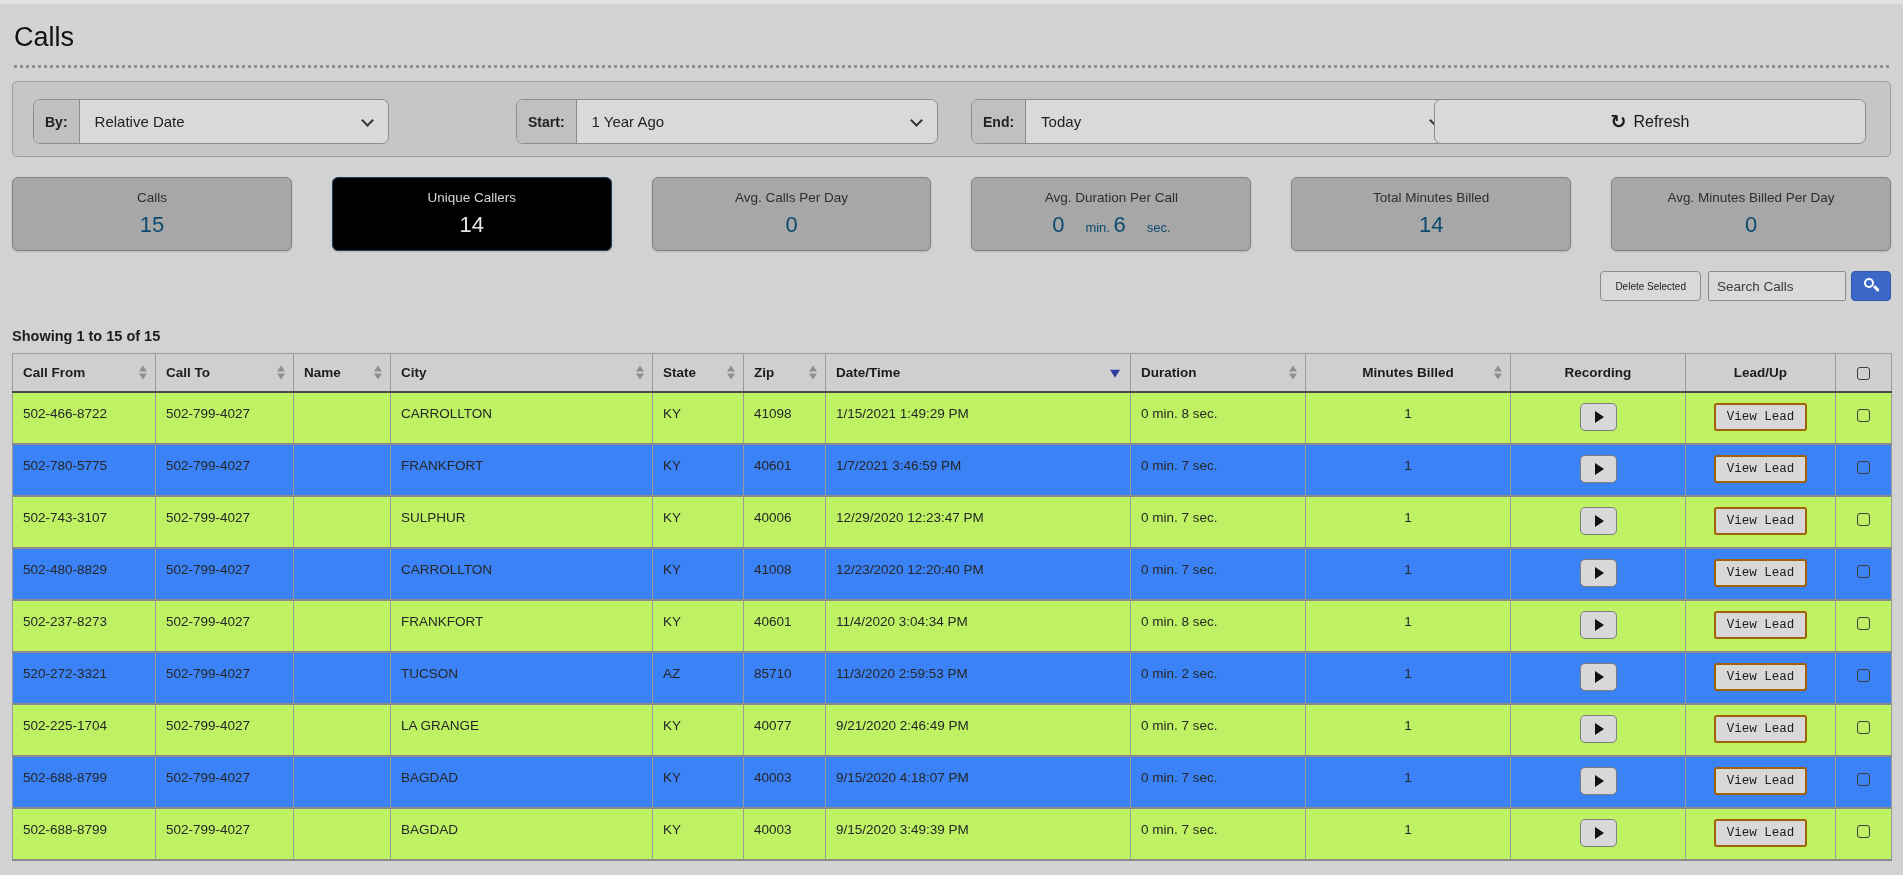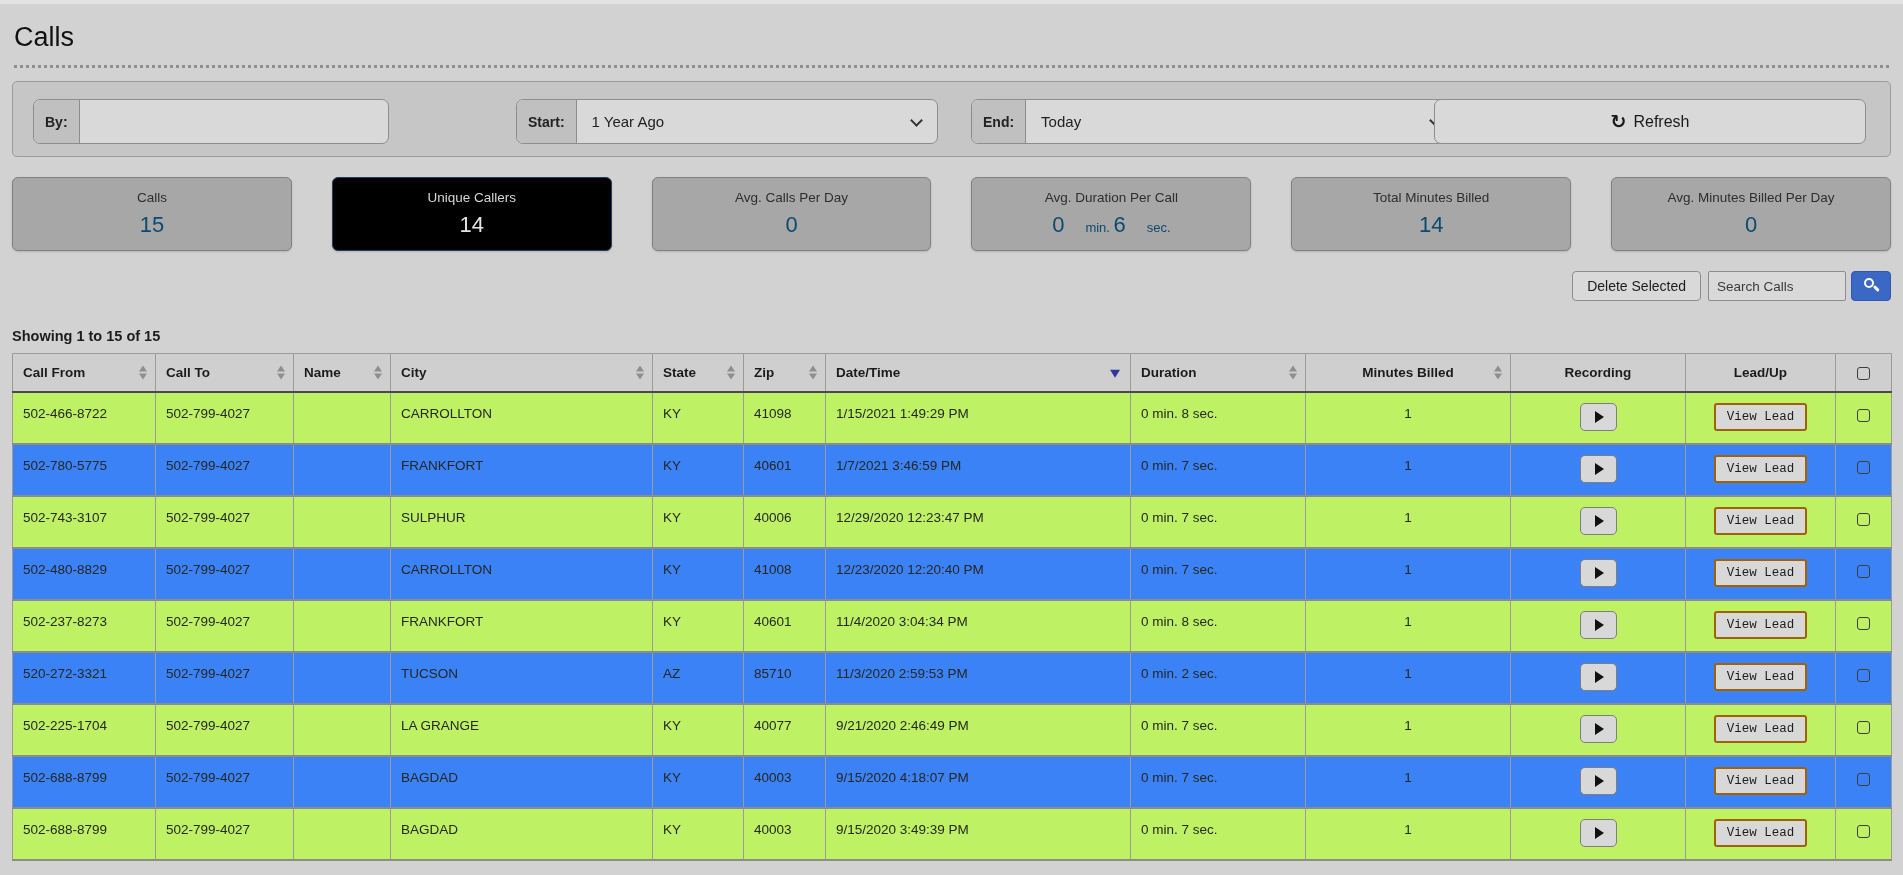--- a/index.html
+++ b/index.html
@@ -71,21 +71,21 @@
   .stat-card.active .card-label { color: #d6d6d6; }
   .stat-card.active .card-value { color: #e4e4e4; }
   
   .toolbar-row {
     margin: 20px 12px 0 12px; height: 30px;
     display: flex; justify-content: flex-end; align-items: center;
   }
   .delete-selected-button {
     height: 30px; padding: 0 14px; background: #d9d9d9;
     border: 1px solid #8d8d8d; border-radius: 4px;
-    font-size: 14px; color: #1c1c1c; cursor: pointer;
+    font-size: 10px; color: #1c1c1c; cursor: pointer;
     font-family: inherit;
     margin-left: 10px;
   }
   .search-input {
     height: 30px; width: 138px; margin-left: 7px; padding: 0 8px;
     background: #d9d9d9; border: 1px solid #8d8d8d; border-radius: 2px;
     font-size: 13.5px; color: #222; font-family: inherit;
   }
   .search-input::placeholder { color: #3a3a3a; opacity: 1; }
   .search-button {
@@ -165,20 +165,24 @@
 </style>
 </head>
 <body>
 
 <h1 class="page-title">Calls</h1>
 <hr class="dotted-divider">
 
 <div class="filter-panel">
   <div class="input-group ig-by">
     <span class="ig-addon">By:</span>
+    <span class="ig-select">
+      <span>Relative Date</span>
+      <span class="chevron-down"></span>
+    </span>
   </div>
   <div class="input-group ig-start">
     <span class="ig-addon">Start:</span>
     <span class="ig-select">
       <span>1 Year Ago</span>
       <span class="chevron-down"></span>
     </span>
   </div>
   <div class="input-group ig-end">
     <span class="ig-addon">End:</span>

